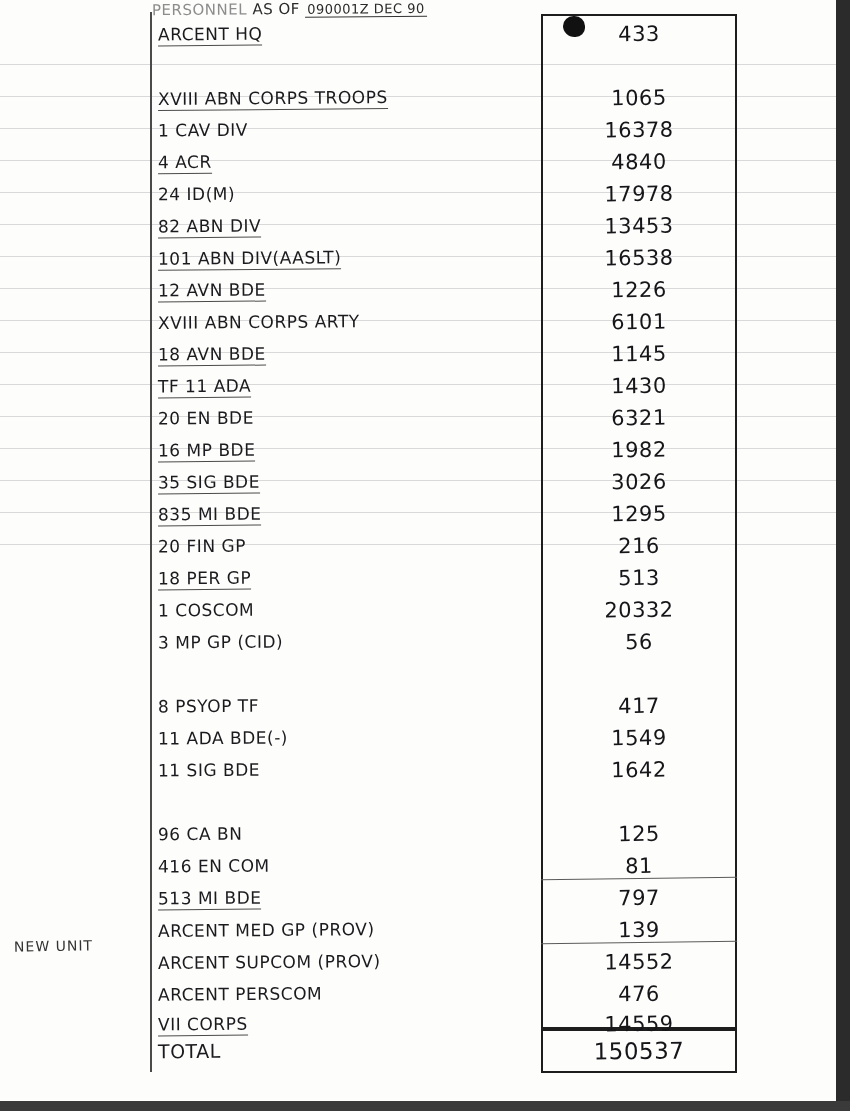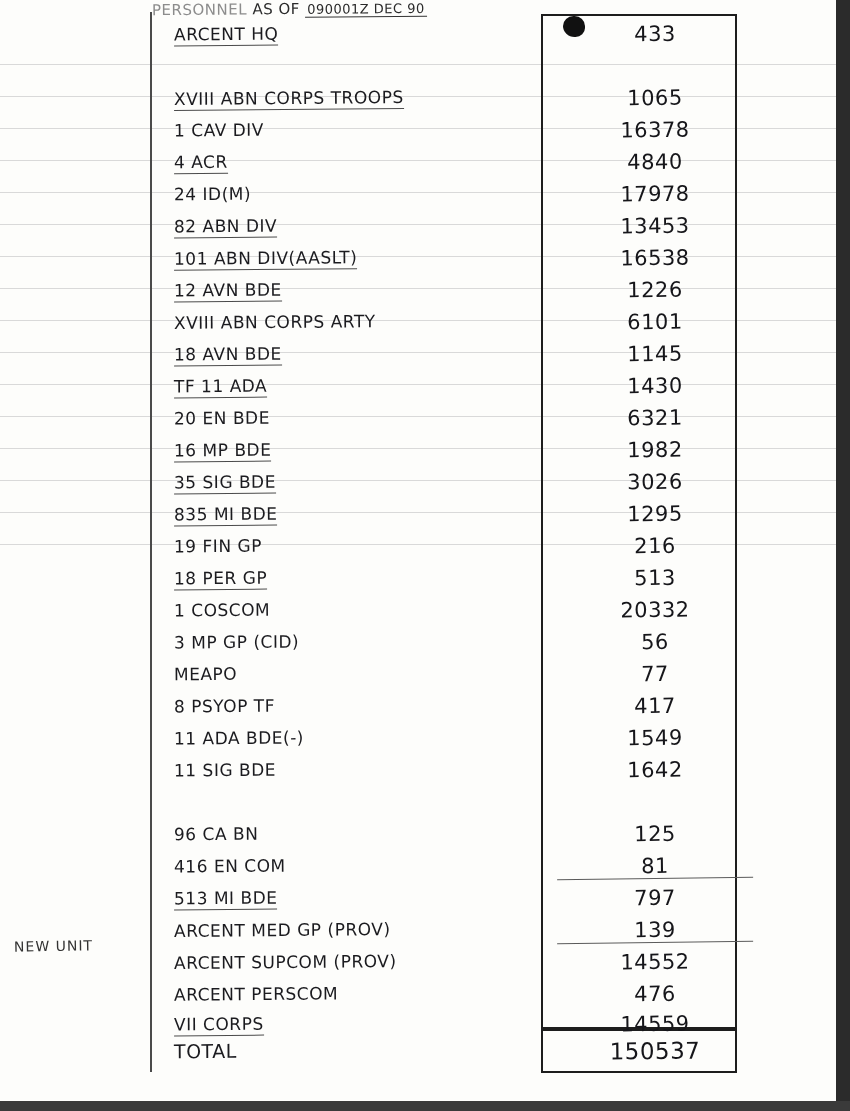--- a/index.html
+++ b/index.html
@@ -108,21 +108,21 @@
     top: 16px;
     width: 22px;
     height: 21px;
     background: #111;
     border-radius: 50% 50% 45% 55%;
   }
 
   
   .row {
     position: absolute;
-    left: 16px;
+    left: 0;
     width: 674px;
     height: 32px;
     padding-left: 20px;
   }
   .row .unit {
     position: absolute;
     left: 158px;
     top: 2px;
     font-size: 17px;
     color: #1b1b1f;
@@ -253,39 +253,35 @@
   </div>
   <div class="row" style="top:470px">
     <div class="unit hand underline">35 SIG BDE</div>
     <div class="num hand">3026</div>
   </div>
   <div class="row" style="top:502px">
     <div class="unit hand underline">835 MI BDE</div>
     <div class="num hand">1295</div>
   </div>
   <div class="row" style="top:534px">
-    <div class="unit hand">19 FIN GP</div>
+    <div class="unit hand">20 FIN GP</div>
     <div class="num hand">216</div>
   </div>
   <div class="row" style="top:566px">
     <div class="unit hand underline">18 PER GP</div>
     <div class="num hand">513</div>
   </div>
   <div class="row" style="top:598px">
     <div class="unit hand">1 COSCOM</div>
     <div class="num hand">20332</div>
   </div>
   <div class="row" style="top:630px">
     <div class="unit hand">3 MP GP (CID)</div>
     <div class="num hand">56</div>
   </div>
-  <div class="row" style="top:662px">
-    <div class="unit hand">MEAPO</div>
-    <div class="num hand">77</div>
-  </div>
   <div class="row" style="top:694px">
     <div class="unit hand">8 PSYOP TF</div>
     <div class="num hand">417</div>
   </div>
   <div class="row" style="top:726px">
     <div class="unit hand">11 ADA BDE(-)</div>
     <div class="num hand">1549</div>
   </div>
   <div class="row" style="top:758px">
     <div class="unit hand">11 SIG BDE</div>

